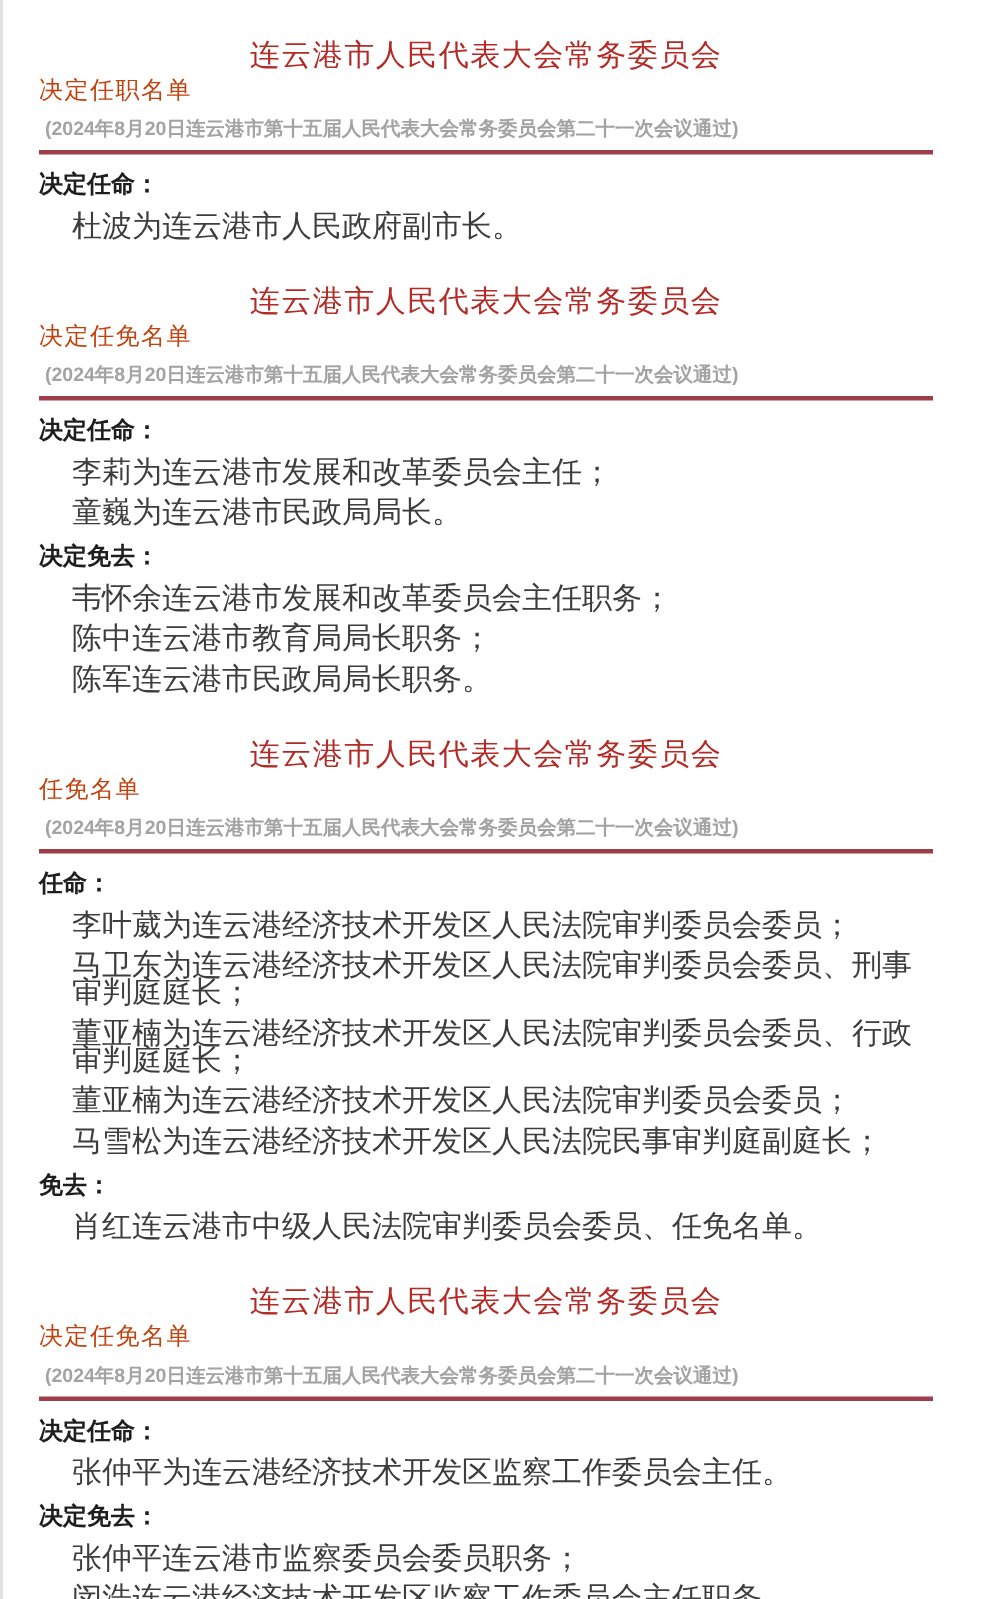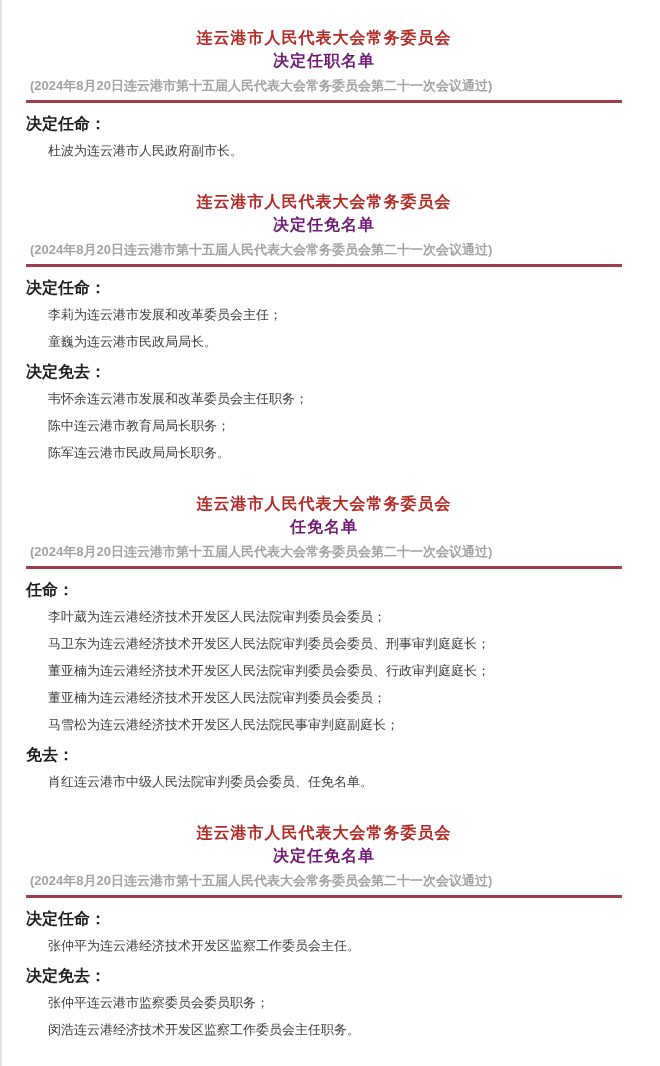--- a/index.html
+++ b/index.html
@@ -22,31 +22,31 @@
   }
   .page {
     padding: 26px 38px 0 26px;
   }
   .section { }
   .section + .section { margin-top: 30px; }
   .org {
     margin: 0;
     text-align: center;
     color: #b32b26;
-    font-size: 16px;
-    font-weight: 700;
+    font-size: 20px;
+    font-weight: 400;
     line-height: 23px;
     letter-spacing: 1px;
   }
   .doc-title {
     margin: 0;
-    text-align: center;
-    color: #701a75;
+    text-align: left;
+    color: #c2410c;
     font-size: 16px;
-    font-weight: 700;
+    font-weight: 400;
     line-height: 23px;
     letter-spacing: 1px;
   }
   .meeting {
     margin: 4px;
     text-align: left;
     color: #a3a3a3;
     font-size: 13px;
     line-height: 19px;
     font-weight: bold;
@@ -61,21 +61,21 @@
     margin: 12px 0 0 0;
     color: #1e1e1e;
     font-size: 16px;
     font-weight: 700;
     line-height: 18px;
   }
   .item {
     margin: 9px 0 0 0;
     padding-left: 22px;
     color: #3d3d3d;
-    font-size: 13px;
+    font-size: 20px;
     line-height: 18px;
   }
 </style>
 </head>
 <body>
 
 <div class="edge-strip"></div>
 
 <div class="page">
 

